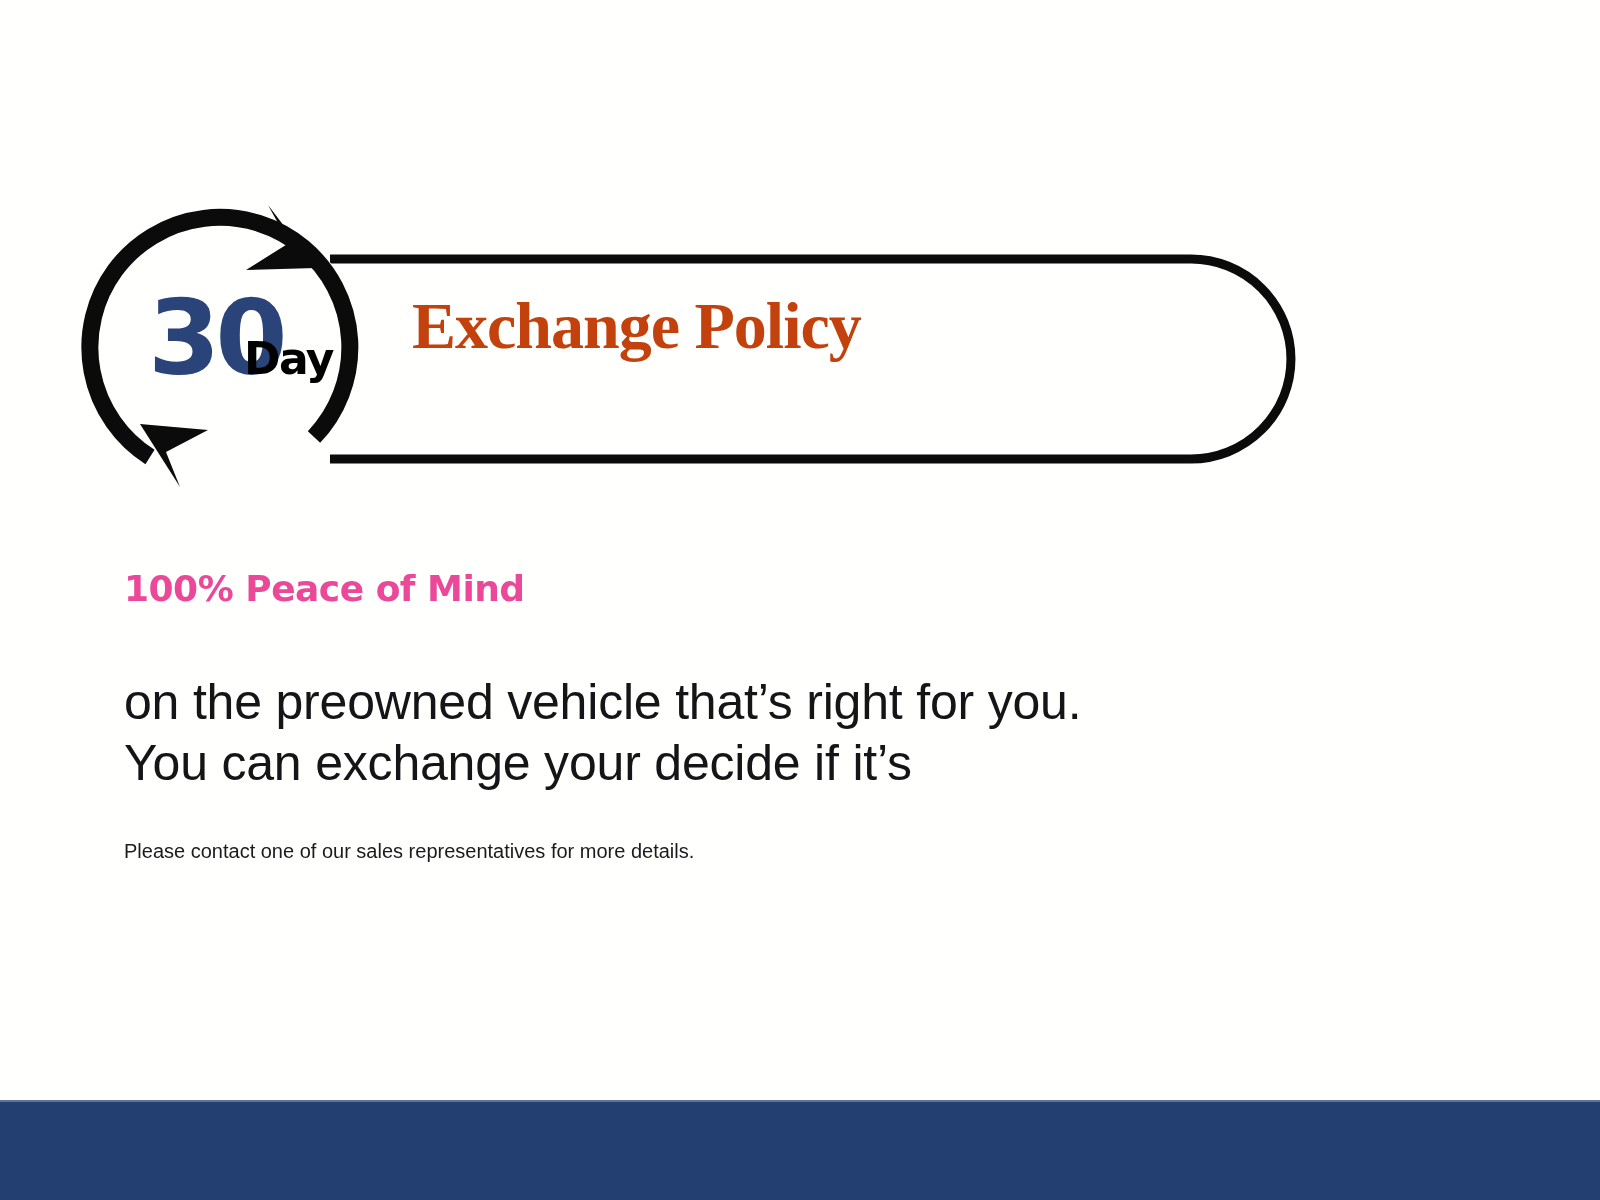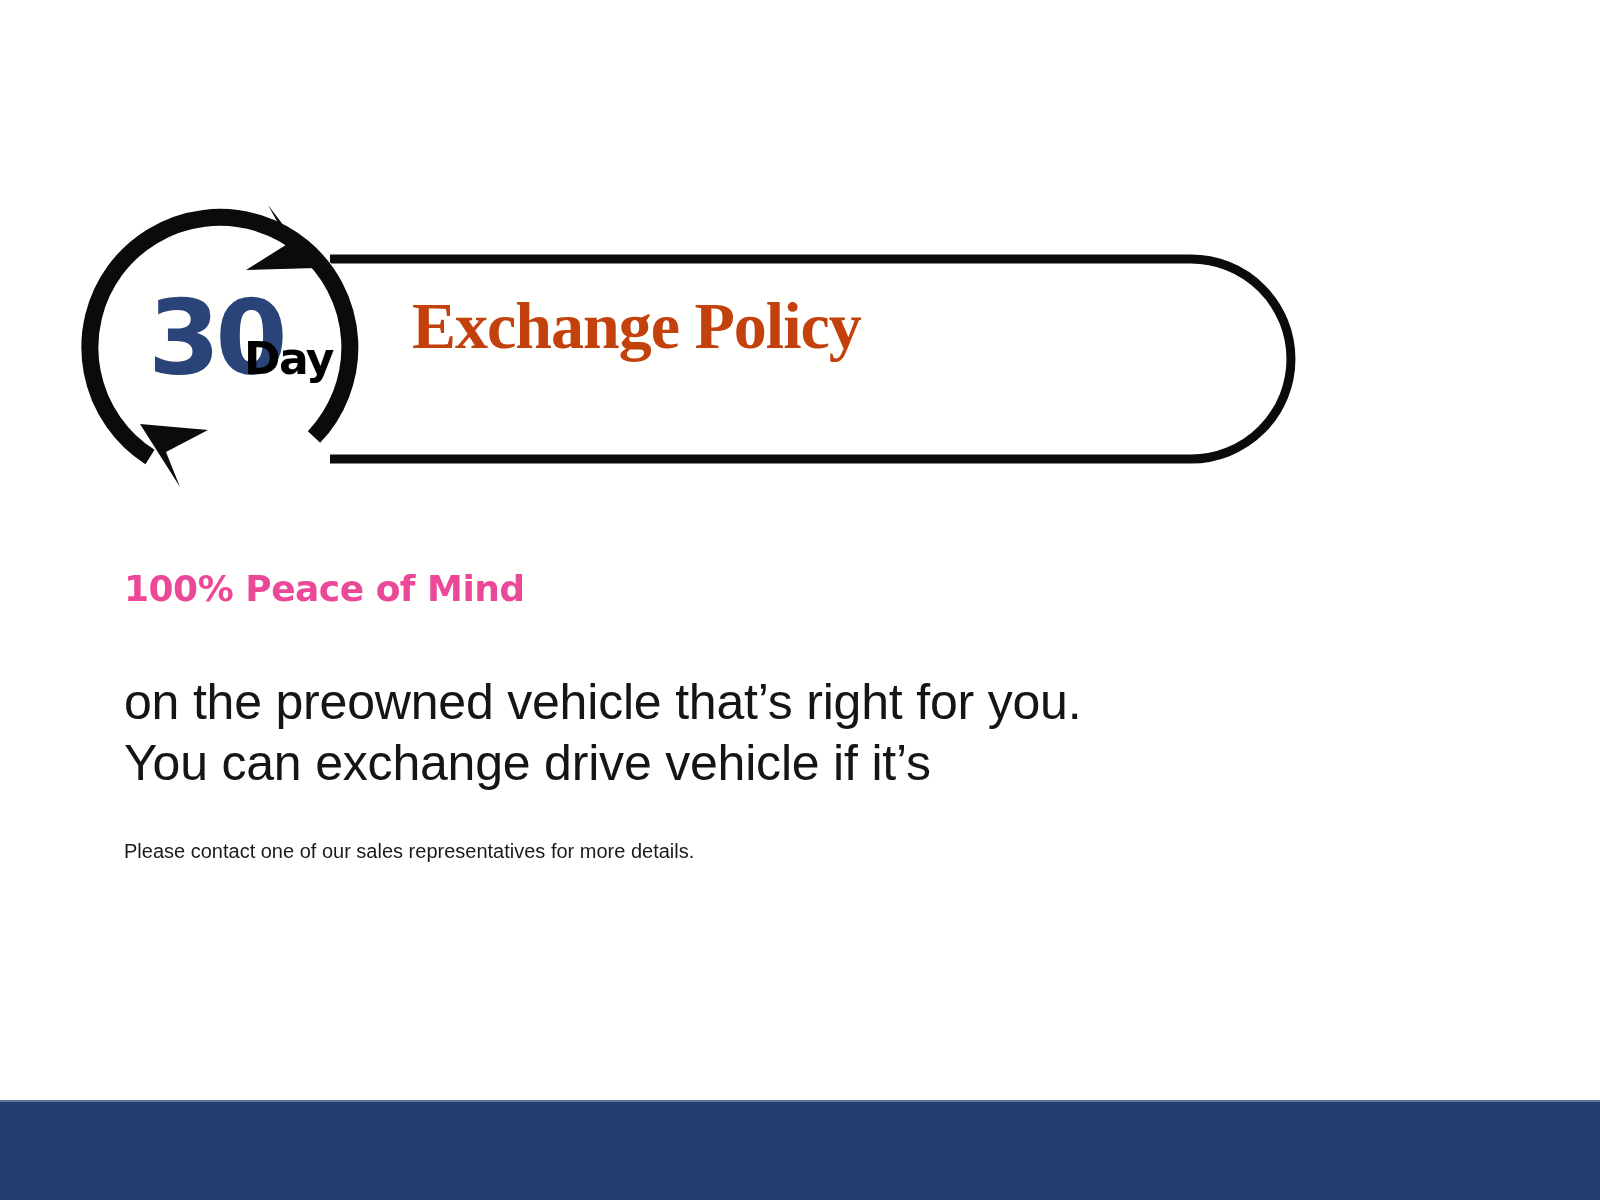--- a/index.html
+++ b/index.html
@@ -168,21 +168,21 @@
       <span class="badge-day">Day</span>
     </div>
 
     <div class="banner-title">Exchange Policy</div>
   </div>
 
   <div class="copy">
     <h2 class="copy-heading">100% Peace of Mind</h2>
     <p class="copy-body">
       <span class="line">on the preowned vehicle that’s right for you.</span>
-      <span class="line">You can exchange drive vehicle if it’s</span>
+      <span class="line">You can exchange your decide if it’s</span>
     </p>
     <p class="copy-fineprint">Please contact one of our sales representatives for more details.</p>
   </div>
 
   <div class="bottom-bar">
     <div class="bottom-bar-hairline"></div>
   </div>
 
 </div>
 

